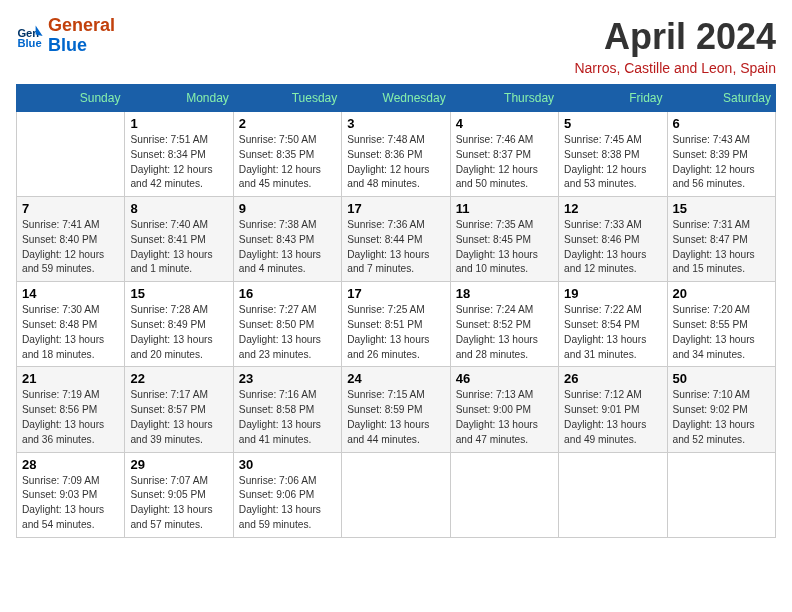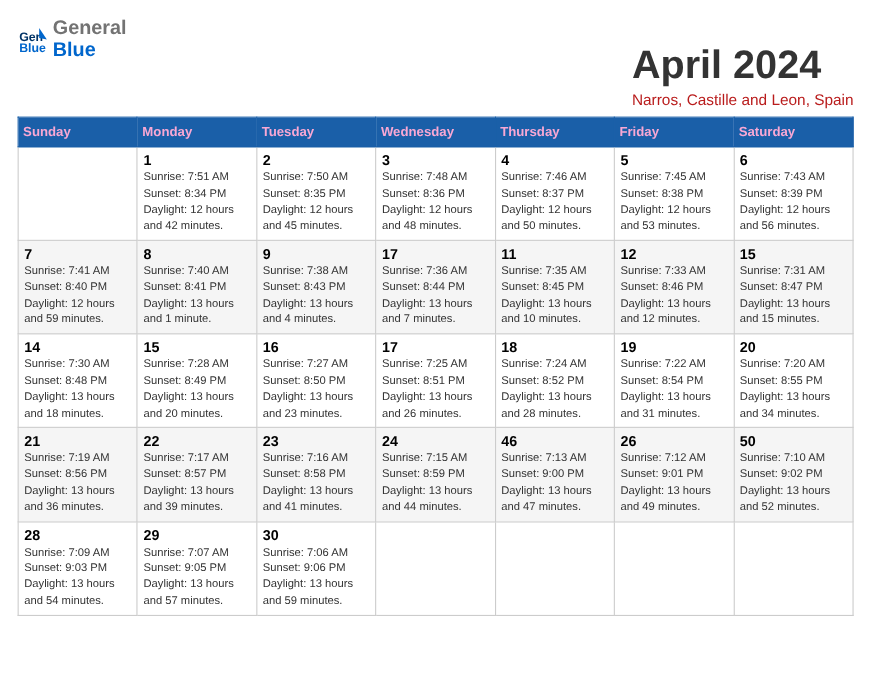--- a/index.html
+++ b/index.html
@@ -21,52 +21,51 @@
       align-items: center;
       gap: 4px;
     }
     .logo-text {
       font-size: 18px;
       font-weight: bold;
       color: #003366;
       line-height: 1.1;
     }
     .logo-text span {
-      color: #737373;
+      color: #c2410c;
     }
     .logo-icon {
       width: 28px;
       height: 28px;
     }
     .title-area {
-      text-align: left;
-      margin-top: 22px;
+      text-align: right;
     }
     .month-title {
       font-size: 36px;
       font-weight: bold;
       color: #333;
     }
     .subtitle {
       font-size: 14px;
       color: #b91c1c;
       margin-top: 2px;
     }
     table {
       width: 100%;
       border-collapse: collapse;
       font-size: 10.5px;
     }
     thead tr th {
       background-color: #1a5fa8;
-      color: #f9a8d4;
+      color: #86efac;
       padding: 6px 4px;
-      text-align: left;
+      text-align: right;
       font-size: 12px;
-      font-weight: bold;
+      font-weight: normal;
       border: 1px solid #1a5fa8;
     }
     tbody tr td {
       vertical-align: top;
       border: 1px solid #ccc;
       padding: 4px 5px;
       width: 14.28%;
       min-height: 70px;
     }
     .day-num {

